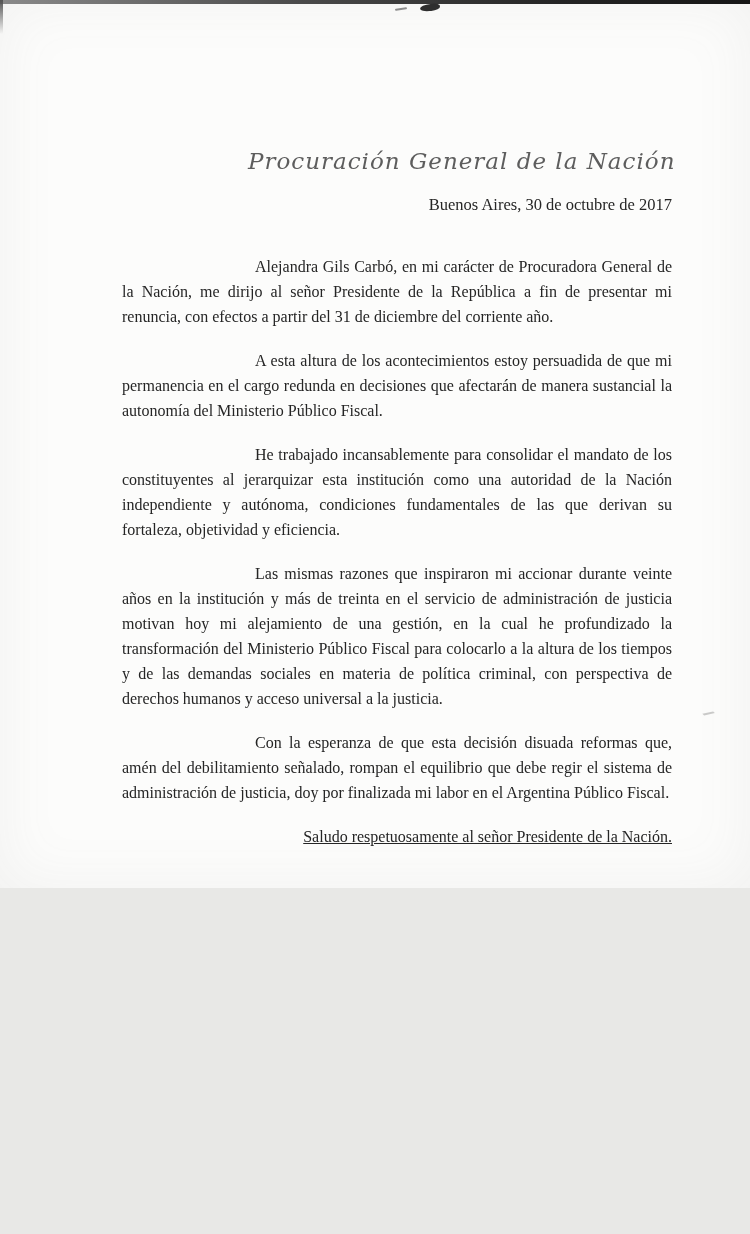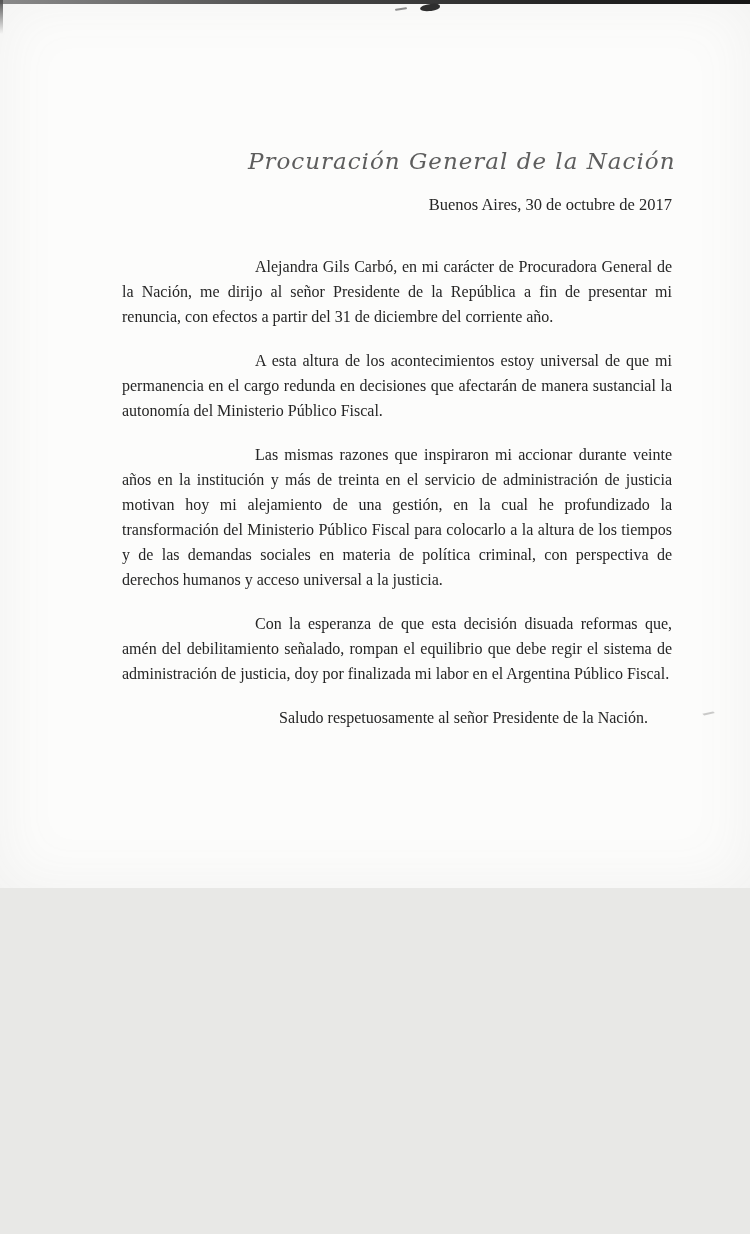--- a/index.html
+++ b/index.html
@@ -76,22 +76,23 @@
     text-align: justify;
     font-size: 16px;
     line-height: 25px;
     color: #252525;
   }
   .letter-body p {
     margin: 0 0 19px 0;
     text-indent: 133px;
   }
   .closing {
-    text-align: center;
+    text-align: right;
     margin-bottom: 0;
+    text-decoration: underline;
   }
   
   .signature-wrap {
     position: absolute;
     left: 372px;
     top: 983px;
     width: 330px;
     height: 175px;
   }
   .signature-wrap svg { display: block; }
@@ -130,21 +131,22 @@
   <div class="smudge-top-dash"></div>
   <div class="tiny-mark"></div>
 
   <div class="letterhead">Procuración General de la Nación</div>
 
   <div class="date-line">Buenos Aires, 30 de octubre de 2017</div>
 
 
   <div class="letter-body">
     <p>Alejandra Gils Carbó, en mi carácter de Procuradora General de la Nación, me dirijo al señor Presidente de la República a fin de presentar mi renuncia, con efectos a partir del 31 de diciembre del corriente año.</p>
-    <p>A esta altura de los acontecimientos estoy universal de que mi permanencia en el cargo redunda en decisiones que afectarán de manera sustancial la autonomía del Ministerio Público Fiscal.</p>
+    <p>A esta altura de los acontecimientos estoy persuadida de que mi permanencia en el cargo redunda en decisiones que afectarán de manera sustancial la autonomía del Ministerio Público Fiscal.</p>
+    <p>He trabajado incansablemente para consolidar el mandato de los constituyentes al jerarquizar esta institución como una autoridad de la Nación independiente y autónoma, condiciones fundamentales de las que derivan su fortaleza, objetividad y eficiencia.</p>
     <p>Las mismas razones que inspiraron mi accionar durante veinte años en la institución y más de treinta en el servicio de administración de justicia motivan hoy mi alejamiento de una gestión, en la cual he profundizado la transformación del Ministerio Público Fiscal para colocarlo a la altura de los tiempos y de las demandas sociales en materia de política criminal, con perspectiva de derechos humanos y acceso universal a la justicia.</p>
     <p>Con la esperanza de que esta decisión disuada reformas que, amén del debilitamiento señalado, rompan el equilibrio que debe regir el sistema de administración de justicia, doy por finalizada mi labor en el Argentina Público Fiscal.</p>
     <p class="closing">Saludo respetuosamente al señor Presidente de la Nación.</p>
   </div>
 
   <div class="signature-wrap">
     <svg width="330" height="175" viewBox="0 0 330 175" fill="none" stroke="#1d1d1d" stroke-width="2.3" stroke-linecap="round" stroke-linejoin="round">
 
       <path d="M 16 165 C 28 120 48 55 78 25 C 90 13 108 2 113 12 C 118 23 108 44 100 60 C 93 74 90 85 92 97"></path>
 

